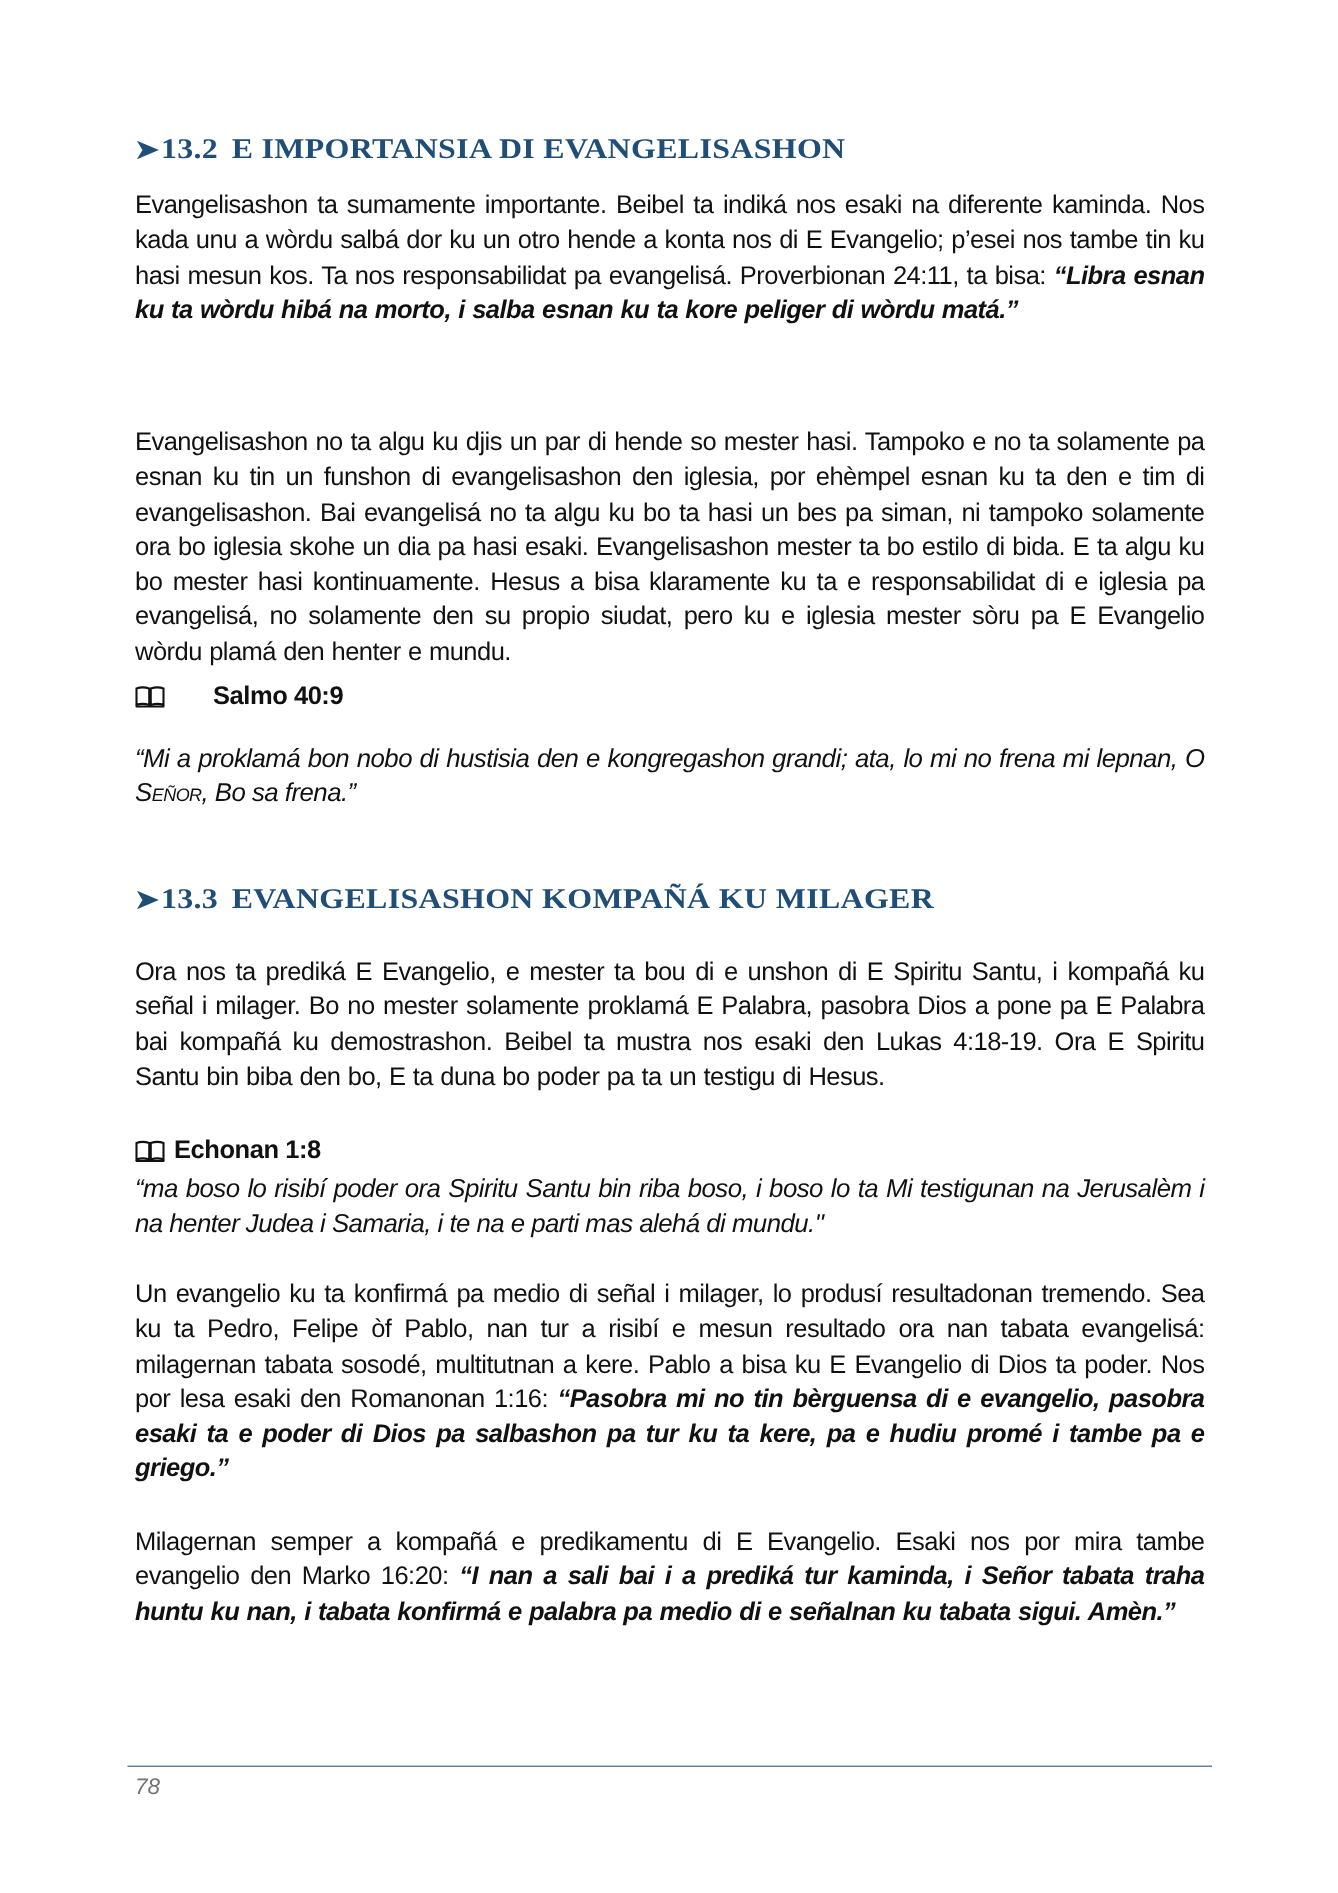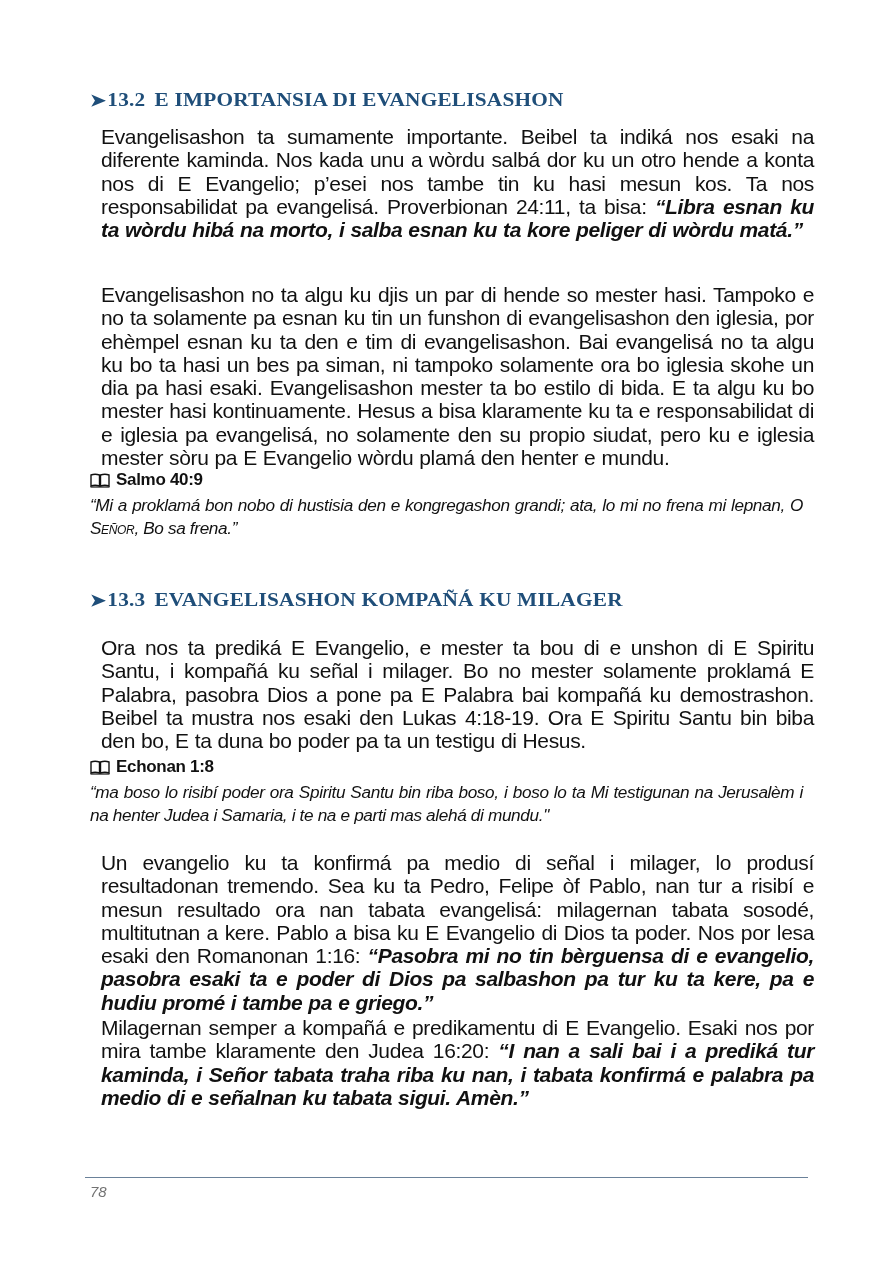--- a/index.html
+++ b/index.html
@@ -16,22 +16,22 @@
     font-size: 19px;
     color: #1f4e79;
     letter-spacing: 0.2px;
     white-space: nowrap;
     transform: scaleX(1.12);
     transform-origin: left center;
   }
   .heading .arrow { font-size: 17px; margin-right: 1px; }
   .heading .num { margin-right: 8px; }
   .para {
-    position: absolute; left: 11px; width: 713px;
-    font-size: 21px; line-height: 23.3px;
+    position: absolute; left: 0; width: 713px;
+    font-size: 17px; line-height: 23.3px;
     text-align: justify;
     font-stretch: condensed;
     letter-spacing: -0.35px;
     word-spacing: 0.5px;
   }
   .para .quote { font-weight: bold; font-style: italic; }
   .ref {
     position: absolute; left: 0;
     font-size: 17px; font-weight: bold;
     letter-spacing: -0.3px;
@@ -61,21 +61,21 @@
 <div class="page">
 
   <div class="heading" style="top:89px;">
     <span class="arrow">➤</span><span class="num">13.2</span><span>E IMPORTANSIA DI EVANGELISASHON</span>
   </div>
 
   <p class="para" style="top:125px; margin:0;"><span>Evangelisashon ta sumamente importante. Beibel ta indiká nos esaki na diferente kaminda. Nos kada unu a wòrdu salbá dor ku un otro hende a konta nos di E Evangelio; p’esei nos tambe tin ku hasi mesun kos. Ta nos responsabilidat pa evangelisá. Proverbionan 24:11, ta bisa: </span><span class="quote">“Libra esnan ku ta wòrdu hibá na morto, i salba esnan ku ta kore peliger di wòrdu matá.”</span></p>
 
   <p class="para" style="top:283px; margin:0;"><span>Evangelisashon no ta algu ku djis un par di hende so mester hasi. Tampoko e no ta solamente pa esnan ku tin un funshon di evangelisashon den iglesia, por ehèmpel esnan ku ta den e tim di evangelisashon. Bai evangelisá no ta algu ku bo ta hasi un bes pa siman, ni tampoko solamente ora bo iglesia skohe un dia pa hasi esaki. Evangelisashon mester ta bo estilo di bida. E ta algu ku bo mester hasi kontinuamente. Hesus a bisa klaramente ku ta e responsabilidat di e iglesia pa evangelisá, no solamente den su propio siudat, pero ku e iglesia mester sòru pa E Evangelio wòrdu plamá den henter e mundu.</span></p>
 
-  <div class="ref" style="top:470px;">
+  <div class="ref" style="top:454px;gap:26px;">
     <span class="book-icon">
       <svg width="20" height="15" viewBox="0 0 20 15">
           <path d="M1 2 L1 13 Q5 11.5 9.5 13 L9.5 2 Q5 0.5 1 2 Z M10.5 2 L10.5 13 Q15 11.5 19 13 L19 2 Q15 0.5 10.5 2 Z" fill="none" stroke="#111" stroke-width="1.4"></path>
           <path d="M0.5 14 L19.5 14" stroke="#111" stroke-width="1.2"></path>
         </svg>
     </span>
     <span>Salmo 40:9</span>
   </div>
 
   <p class="verse" style="top:494px; margin:0;"><span>“Mi a proklamá bon nobo di hustisia den e kongregashon grandi; ata, lo mi no frena mi lepnan, O </span><span class="smallcaps">Señor</span><span>, Bo sa frena.”</span></p>
@@ -93,18 +93,18 @@
           <path d="M0.5 14 L19.5 14" stroke="#111" stroke-width="1.2"></path>
         </svg>
     </span>
     <span>Echonan 1:8</span>
   </div>
 
   <p class="verse" style="top:781px; margin:0;"><span>“ma boso lo risibí poder ora Spiritu Santu bin riba boso, i boso lo ta Mi testigunan na Jerusalèm i na henter Judea i Samaria, i te na e parti mas alehá di mundu."</span></p>
 
   <p class="para" style="top:851px; margin:0;"><span>Un evangelio ku ta konfirmá pa medio di señal i milager, lo produsí resultadonan tremendo. Sea ku ta Pedro, Felipe òf Pablo, nan tur a risibí e mesun resultado ora nan tabata evangelisá: milagernan tabata sosodé, multitutnan a kere. Pablo a bisa ku E Evangelio di Dios ta poder. Nos por lesa esaki den Romanonan 1:16: </span><span class="quote">“Pasobra mi no tin bèrguensa di e evangelio, pasobra esaki ta e poder di Dios pa salbashon pa tur ku ta kere, pa e hudiu promé i tambe pa e griego.”</span></p>
 
-  <p class="para" style="top:1016px; margin:0;"><span>Milagernan semper a kompañá e predikamentu di E Evangelio. Esaki nos por mira tambe klaramente den Judea 16:20: </span><span class="quote">“I nan a sali bai i a prediká tur kaminda, i Señor tabata traha riba ku nan, i tabata konfirmá e palabra pa medio di e señalnan ku tabata sigui. Amèn.”</span></p>
+  <p class="para" style="top:1016px; margin:0;"><span>Milagernan semper a kompañá e predikamentu di E Evangelio. Esaki nos por mira tambe evangelio den Marko 16:20: </span><span class="quote">“I nan a sali bai i a prediká tur kaminda, i Señor tabata traha huntu ku nan, i tabata konfirmá e palabra pa medio di e señalnan ku tabata sigui. Amèn.”</span></p>
 
 </div>
 
 <div class="footer-rule"></div>
 <div class="page-number">78</div>
 
 </body></html>

